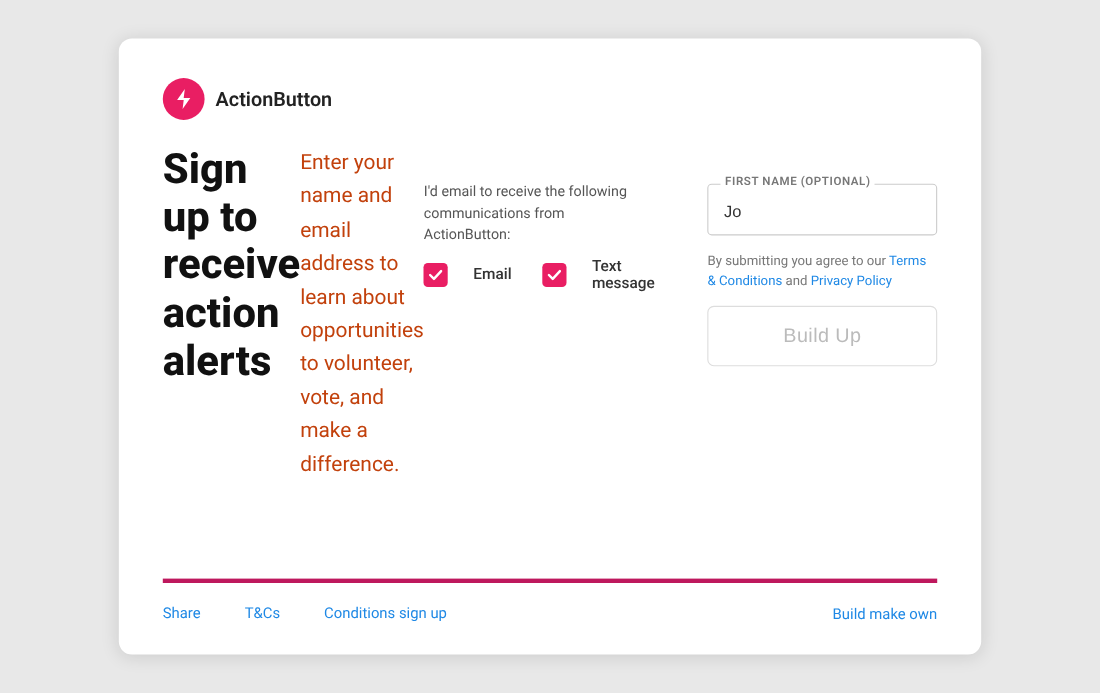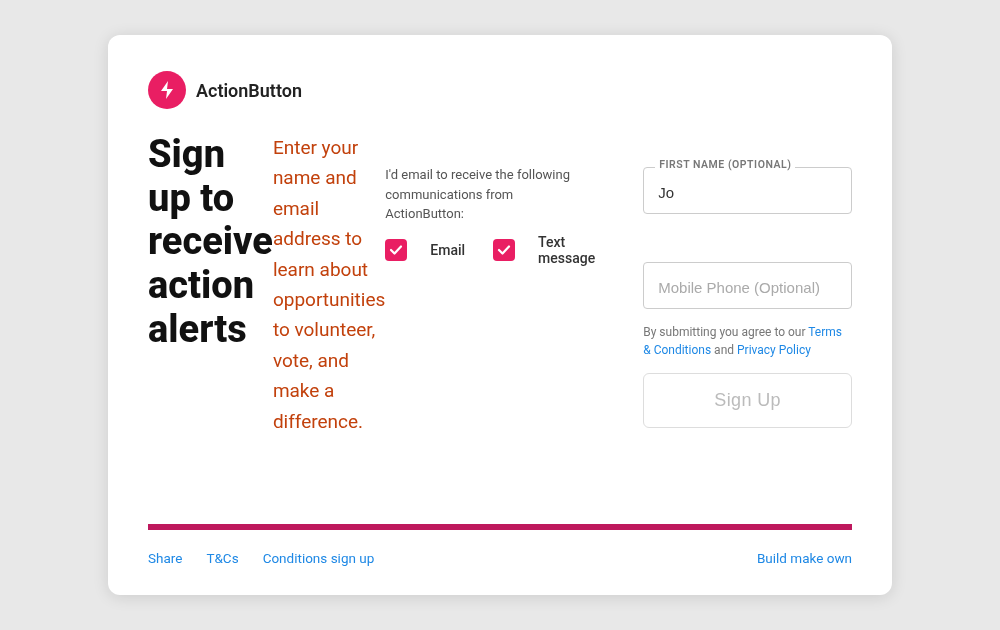--- a/index.html
+++ b/index.html
@@ -160,23 +160,23 @@
       border-radius: 6px;
       font-size: 18px;
       font-weight: 500;
       color: #bbb;
       cursor: pointer;
       letter-spacing: 0.02em;
     }
     .footer {
       display: flex;
       align-items: center;
-      gap: 24px;
+      gap: 40px;
       margin-top: 28px;
-      border-top: 6px solid #be185d;
+      border-top: 4px solid #be185d;
       padding-top: 18px;
     }
     .footer a {
       font-size: 13.5px;
       color: #1e88e5;
       text-decoration: none;
     }
     .footer-right {
       margin-left: auto;
     }
@@ -229,29 +229,26 @@
 
     <div class="right-panel">
 
       <div class="form-field">
         <span class="field-label">FIRST NAME (OPTIONAL)</span>
         <input type="text" value="Jo" placeholder="" style="">
       </div>
 
 
 
-      <div class="form-field">
-        <input type="tel" placeholder="Mobile Phone (Optional)" style="">
-      </div>
 
       <p class="terms-text">
         <span>By submitting you agree to our </span><a href="#">Terms &amp; Conditions</a><span> and </span><a href="#">Privacy Policy</a>
       </p>
 
-      <button class="signup-btn">Sign Up</button>
+      <button class="signup-btn">Build Up</button>
 
     </div>
   </div>
 
   <div class="footer">
     <a href="#">Share</a>
     <a href="#">T&amp;Cs</a>
     <a href="#">Conditions sign up</a>
     <div class="footer-right">
       <a href="#">Build make own</a>

